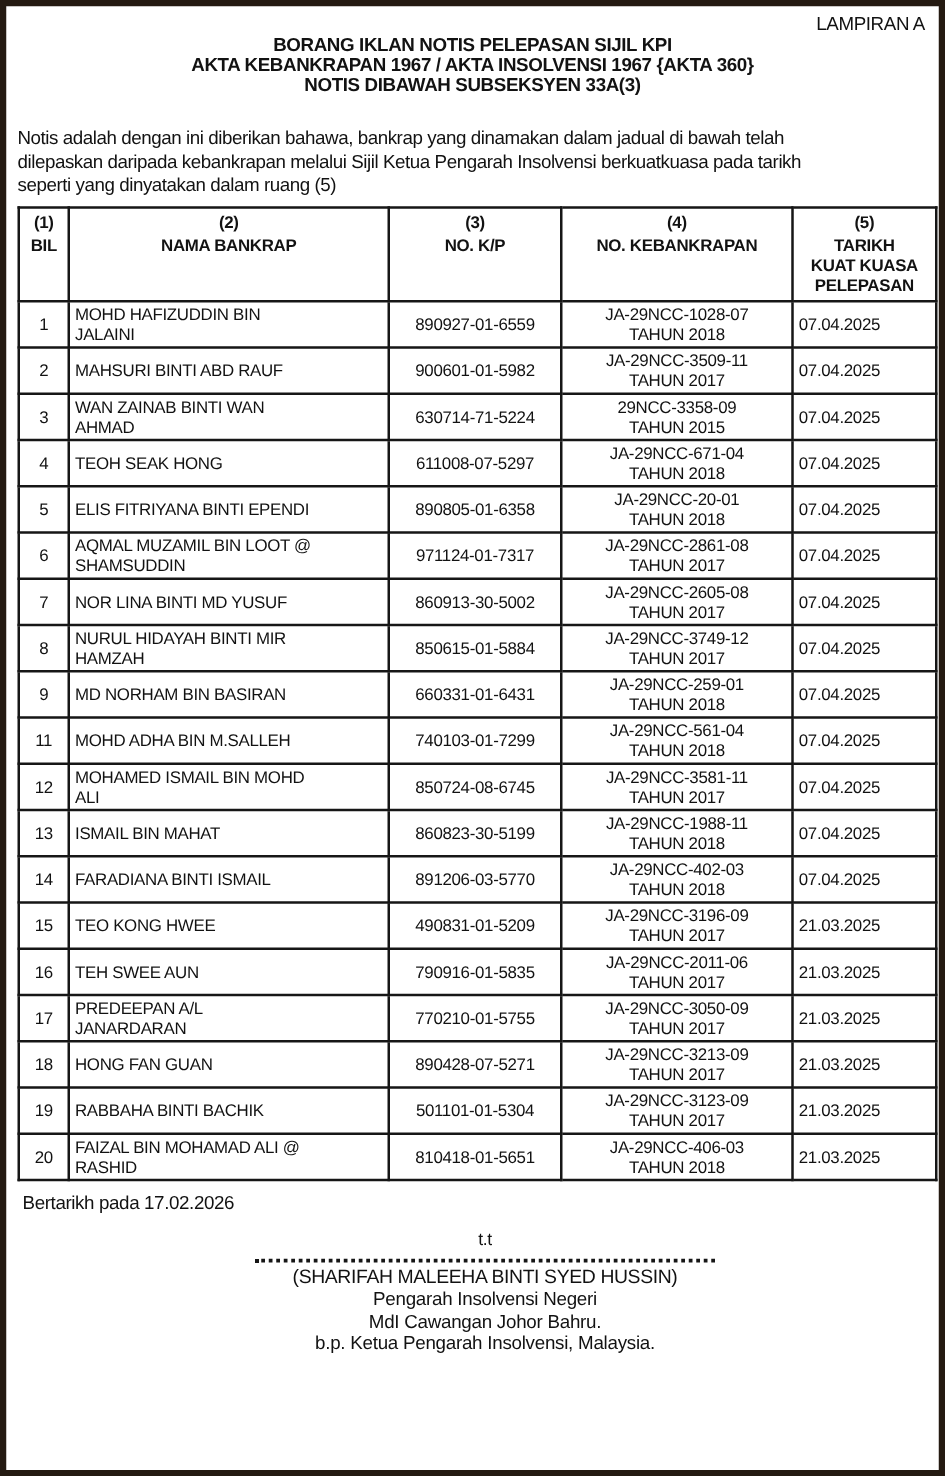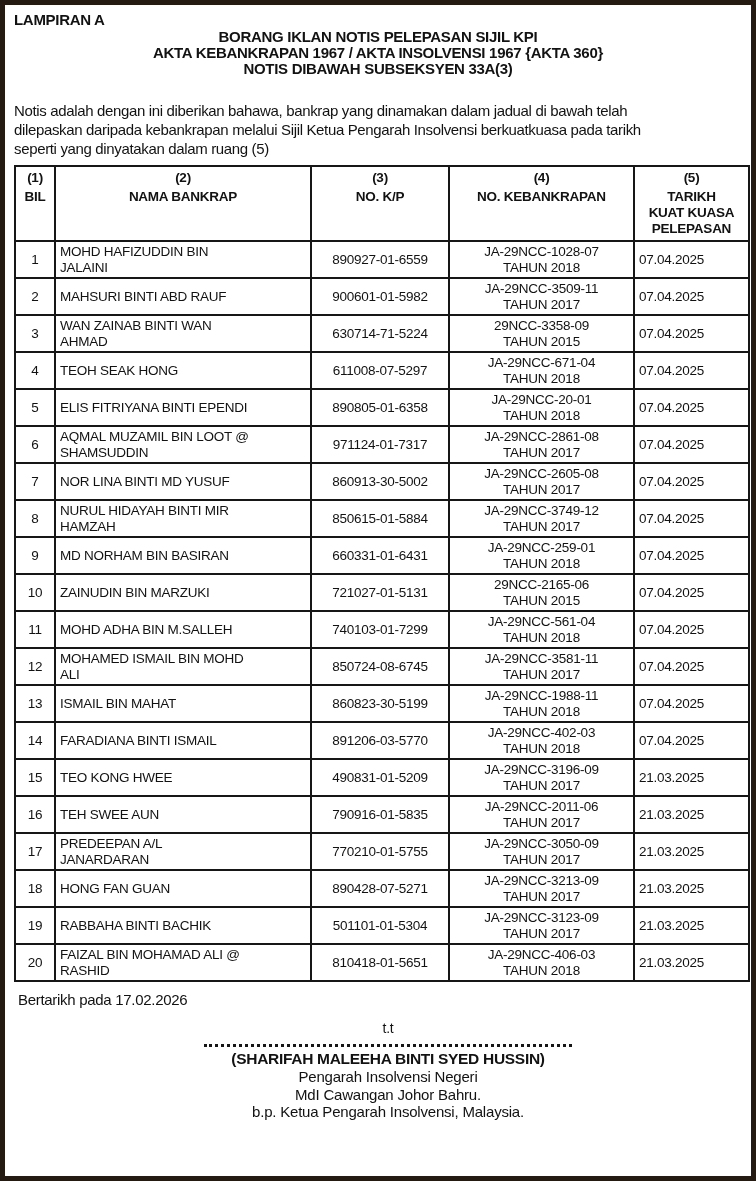--- a/index.html
+++ b/index.html
@@ -9,21 +9,22 @@
     height: 1181px;
     background: #ffffff;
     border: 5px solid #241a11;
     padding: 6px 9px 0 9px;
     overflow: hidden;
     font-family: "Liberation Sans", sans-serif;
     color: #121212;
     letter-spacing: -0.3px;
   }
   .corner-label {
-    font-weight: bold;
+    text-align: right;
+    font-weight: normal;
     font-size: 15px;
     line-height: 17px;
     padding-right: 2px;
   }
   .title-block {
     text-align: center;
     font-weight: bold;
     font-size: 15px;
     line-height: 16px;
     margin-top: 1px;
@@ -74,21 +75,21 @@
   }
   .sig-block { text-align: center; margin-top: 12px; transform: translateX(10px); }
   .tt-label { font-size: 14px; line-height: 16px; }
   .dotted-line {
     width: 368px;
     margin: 8px auto 0 auto;
     border-bottom: 3px dotted #161616;
     height: 0;
   }
   .sig-name {
-    font-weight: bold;
+    font-weight: normal;
     font-size: 15.5px;
     line-height: 18px;
     margin-top: 3px;
   }
   .sig-role { font-size: 15px; line-height: 17.5px; letter-spacing: -0.2px; }
 </style>
 </head>
 <body>
 
 <div class="corner-label">LAMPIRAN A</div>
@@ -216,28 +217,20 @@
 
   <tr>
     <td class="bil">9</td>
     <td class="nama">MD NORHAM BIN BASIRAN</td>
     <td class="kp">660331-01-6431</td>
     <td class="kes">JA-29NCC-259-01
 TAHUN 2018</td>
     <td class="tarikh">07.04.2025</td>
   </tr>
 
-  <tr>
-    <td class="bil">10</td>
-    <td class="nama">ZAINUDIN BIN MARZUKI</td>
-    <td class="kp">721027-01-5131</td>
-    <td class="kes">29NCC-2165-06
-TAHUN 2015</td>
-    <td class="tarikh">07.04.2025</td>
-  </tr>
 
   <tr>
     <td class="bil">11</td>
     <td class="nama">MOHD ADHA BIN M.SALLEH</td>
     <td class="kp">740103-01-7299</td>
     <td class="kes">JA-29NCC-561-04
 TAHUN 2018</td>
     <td class="tarikh">07.04.2025</td>
   </tr>
 

